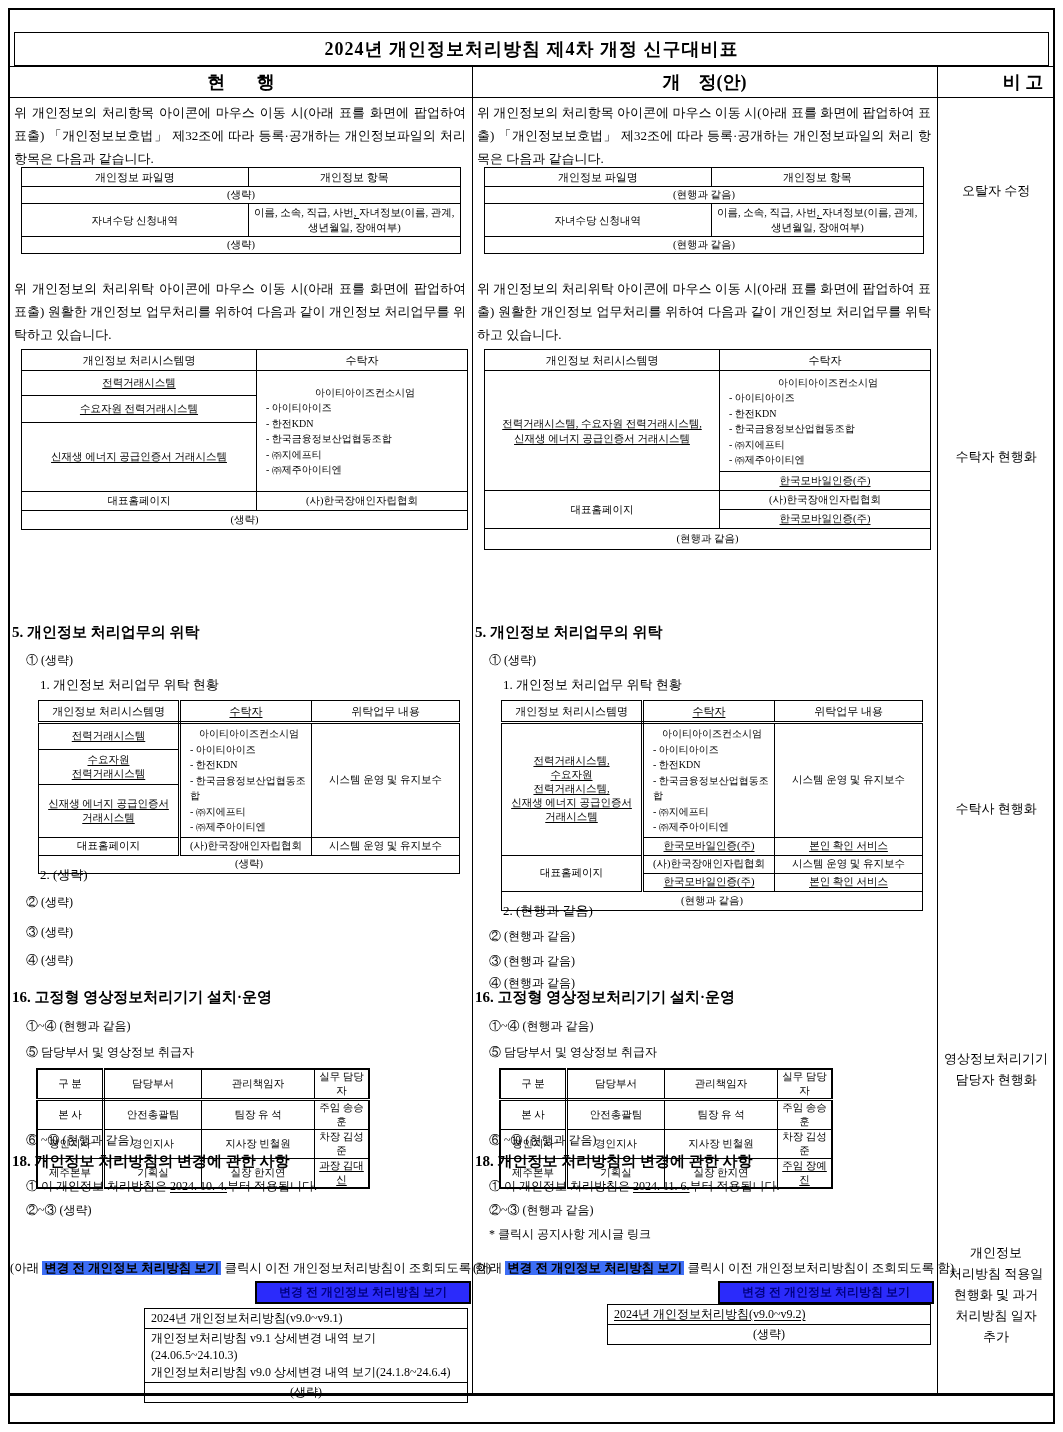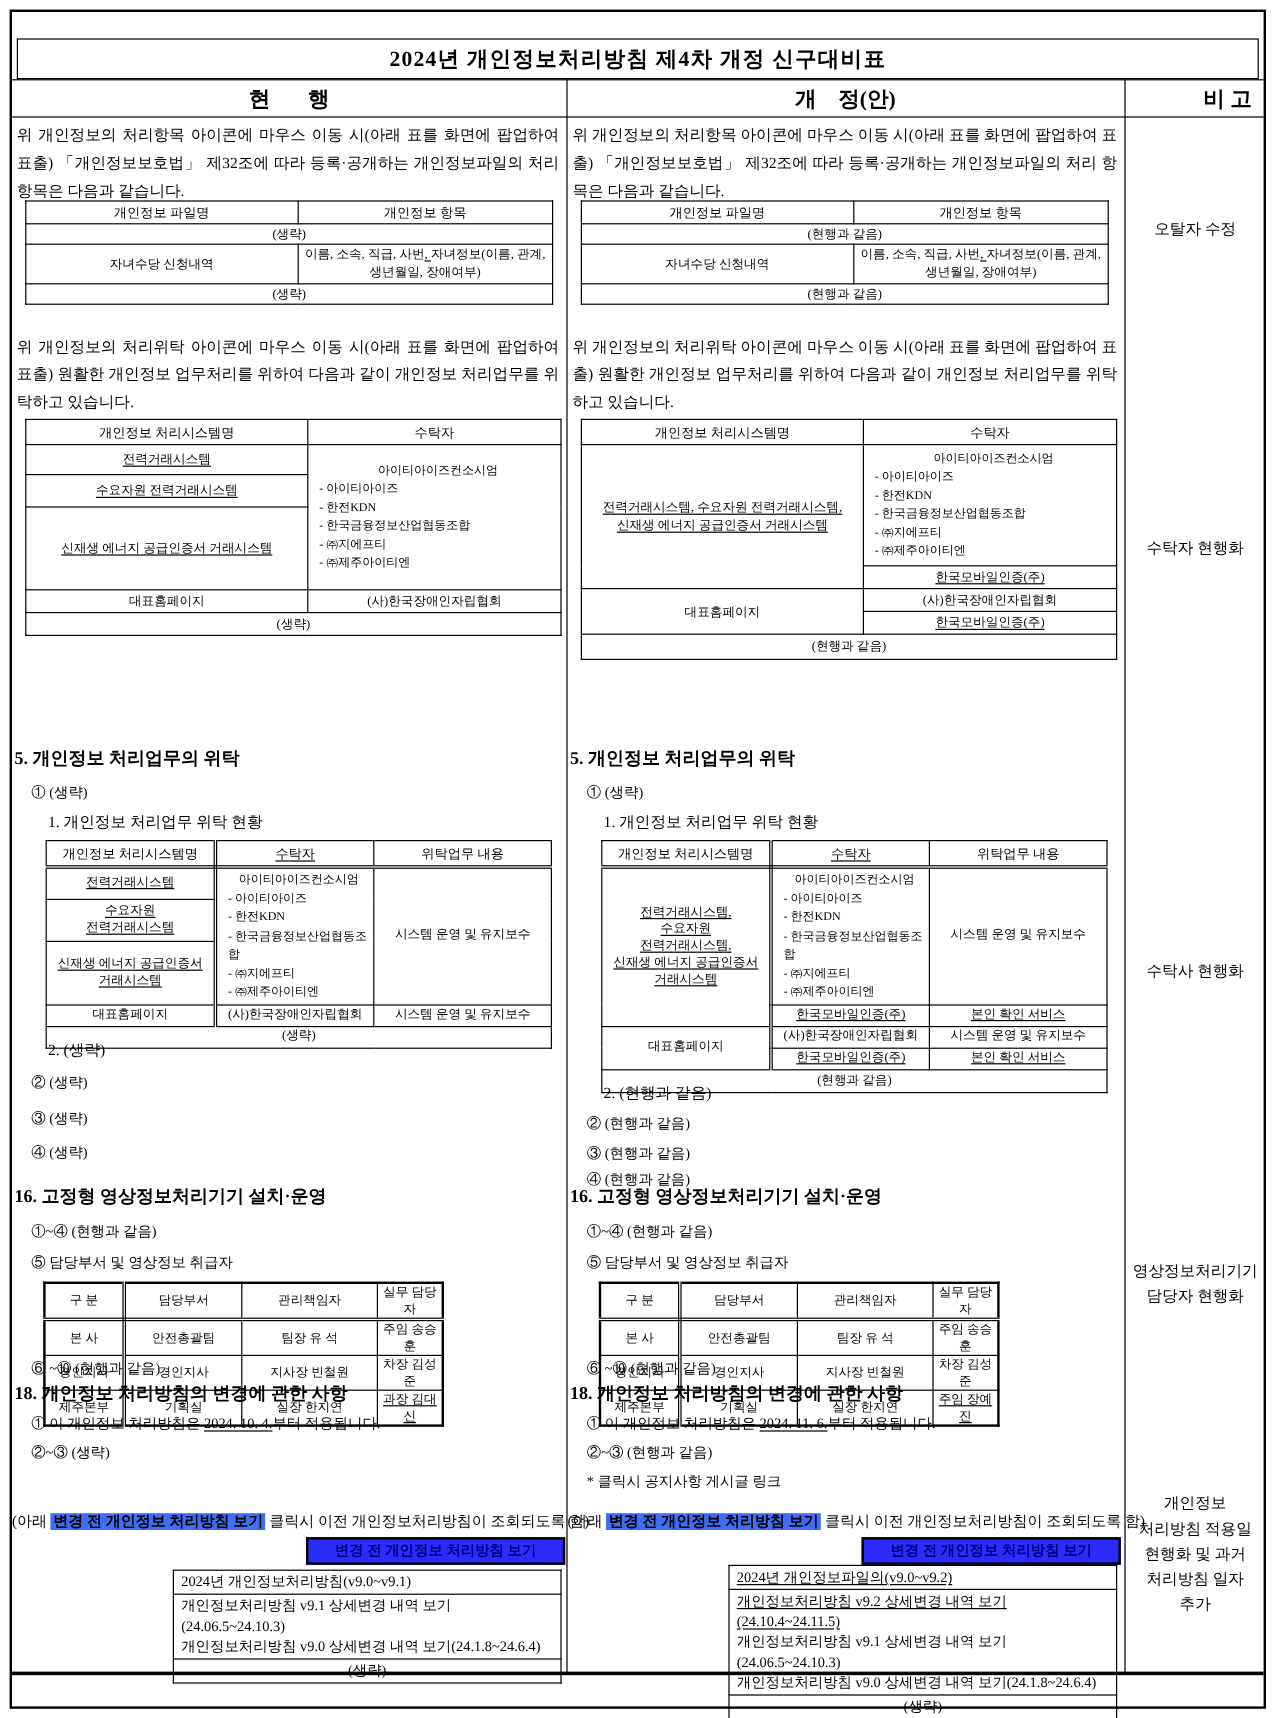--- a/index.html
+++ b/index.html
@@ -415,29 +415,22 @@
     <div class="blk item" style="top:1130px">* 클릭시 공지사항 게시글 링크</div>
 
     <div class="blk note" style="top:1164px">
       <span>(아래 </span><span class="hl">변경 전 개인정보 처리방침 보기</span><span> 클릭시 이전 개인정보처리방침이 조회되도록 함)</span>
     </div>
     <div class="bluebtn" style="top:1185px;left:245px">변경 전 개인정보 처리방침 보기</div>
 
     <table class="tblE blk" style="top:1208px;left:134px">
       <tbody>
           <tr>
-            <td><span class="u">2024년 개인정보파일의(v9.0~v9.2)</span></td>
-          </tr>
-      <tr>
-        <td>
-          <div><span class="u">개인정보처리방침 v9.2   상세변경 내역 보기(24.10.4~24.11.5)</span></div>
-          <div>개인정보처리방침 v9.1   상세변경 내역 보기(24.06.5~24.10.3)</div>
-          <div>개인정보처리방침 v9.0   상세변경 내역 보기(24.1.8~24.6.4)</div>
-        </td>
-      </tr>
+            <td><span class="u">2024년 개인정보처리방침(v9.0~v9.2)</span></td>
+          </tr>
       <tr>
             <td class="omitrow">(생략)</td>
           </tr>
     </tbody>
       </table>
   </div>
 
   <div class="col col-rem">
     <div class="remark" style="top:84px">
       <div>오탈자 수정</div>

